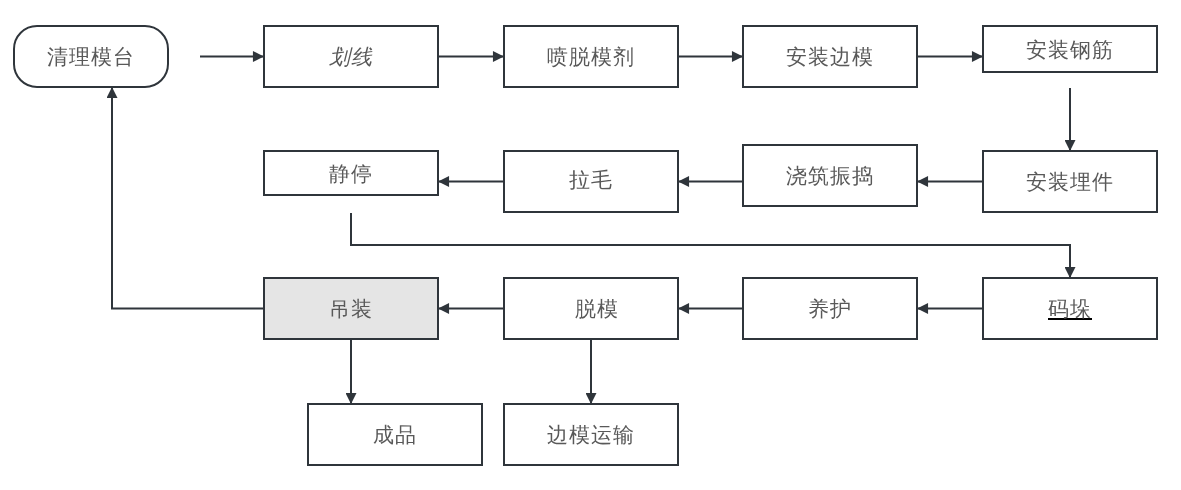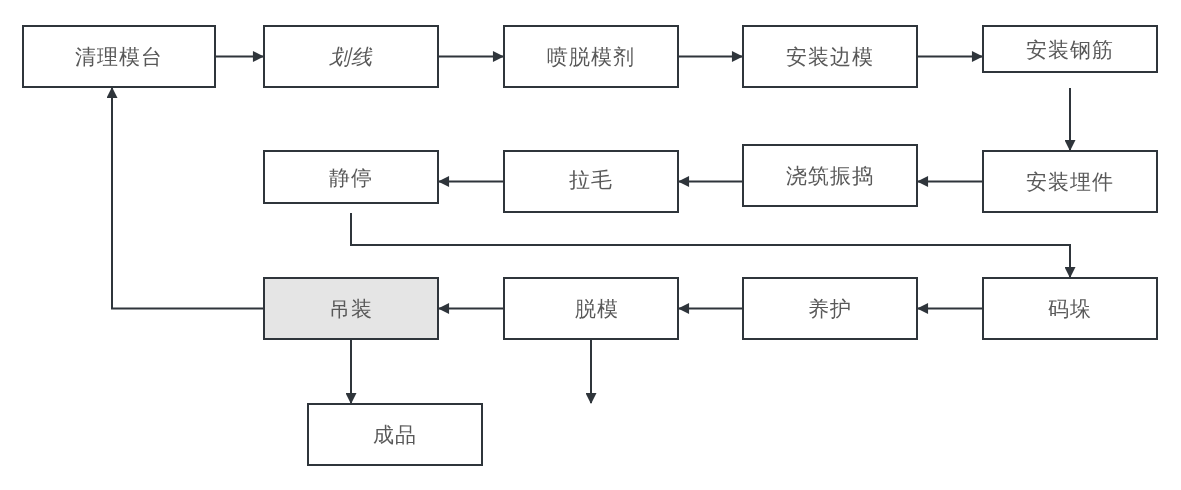--- a/index.html
+++ b/index.html
@@ -58,55 +58,58 @@
       <polyline points="742,181.5 679,181.5" fill="none" stroke="#2f353b" stroke-width="2" marker-end="url(#arrowhead)"></polyline>
       <polyline points="503,181.5 439,181.5" fill="none" stroke="#2f353b" stroke-width="2" marker-end="url(#arrowhead)"></polyline>
       <polyline points="351,213 351,245 1070,245 1070,277" fill="none" stroke="#2f353b" stroke-width="2" marker-end="url(#arrowhead)"></polyline>
       <polyline points="982,308.5 918,308.5" fill="none" stroke="#2f353b" stroke-width="2" marker-end="url(#arrowhead)"></polyline>
       <polyline points="742,308.5 679,308.5" fill="none" stroke="#2f353b" stroke-width="2" marker-end="url(#arrowhead)"></polyline>
       <polyline points="503,308.5 439,308.5" fill="none" stroke="#2f353b" stroke-width="2" marker-end="url(#arrowhead)"></polyline>
       <polyline points="263,308.5 112,308.5 112,88" fill="none" stroke="#2f353b" stroke-width="2" marker-end="url(#arrowhead)"></polyline>
       <polyline points="351,340 351,403" fill="none" stroke="#2f353b" stroke-width="2" marker-end="url(#arrowhead)"></polyline>
       <polyline points="591,340 591,403" fill="none" stroke="#2f353b" stroke-width="2" marker-end="url(#arrowhead)"></polyline>
     </svg>
-    <div class="node" style="left: 22px; top: 25px; width: 194px; height: 63px; border-color: rgb(47, 53, 59); background: rgb(255, 255, 255);">
+    <div class="node" style="left: 13px; top: 25px; width: 156px; height: 63px; border-color: rgb(47, 53, 59); background: rgb(255, 255, 255); border-radius: 24px;">
       <span class="label" style="color: rgb(89, 89, 89);">清理模台</span>
     </div>
     <div class="node" style="left: 263px; top: 25px; width: 176px; height: 63px; border-color: rgb(47, 53, 59); background: rgb(255, 255, 255);">
       <span class="label" style="color: rgb(89, 89, 89); font-style: italic;">划线</span>
     </div>
     <div class="node" style="left: 503px; top: 25px; width: 176px; height: 63px; border-color: rgb(47, 53, 59); background: rgb(255, 255, 255);">
       <span class="label" style="color: rgb(89, 89, 89);">喷脱模剂</span>
     </div>
     <div class="node" style="left: 742px; top: 25px; width: 176px; height: 63px; border-color: rgb(47, 53, 59); background: rgb(255, 255, 255);">
       <span class="label" style="color: rgb(89, 89, 89);">安装边模</span>
     </div>
     <div class="node" style="left: 982px; top: 25px; width: 176px; height: 48px; border-color: rgb(47, 53, 59); background: rgb(255, 255, 255);">
       <span class="label" style="color: rgb(89, 89, 89);">安装钢筋</span>
     </div>
-    <div class="node" style="left: 263px; top: 150px; width: 176px; height: 54px; border-color: rgb(47, 53, 59); background: rgb(255, 255, 255);">
+    <div class="node" style="left: 263px; top: 150px; width: 176px; height: 46px; border-color: rgb(47, 53, 59); background: rgb(255, 255, 255);">
       <span class="label" style="color: rgb(89, 89, 89);">静停</span>
     </div>
     <div class="node" style="left: 503px; top: 150px; width: 176px; height: 63px; border-color: rgb(47, 53, 59); background: rgb(255, 255, 255); font-family: Liberation Mono, monospace;">
       <span class="label" style="color: rgb(89, 89, 89);">拉毛</span>
     </div>
     <div class="node" style="left: 742px; top: 144px; width: 176px; height: 63px; border-color: rgb(47, 53, 59); background: rgb(255, 255, 255);">
       <span class="label" style="color: rgb(89, 89, 89);">浇筑振捣</span>
     </div>
     <div class="node" style="left: 982px; top: 150px; width: 176px; height: 63px; border-color: rgb(47, 53, 59); background: rgb(255, 255, 255);">
       <span class="label" style="color: rgb(89, 89, 89);">安装埋件</span>
     </div>
     <div class="node" style="left: 263px; top: 277px; width: 176px; height: 63px; border-color: rgb(47, 53, 59); background: #e5e5e5;">
       <span class="label" style="color: rgb(89, 89, 89);">吊装</span>
     </div>
     <div class="node" style="left: 503px; top: 277px; width: 176px; height: 63px; border-color: rgb(47, 53, 59); background: rgb(255, 255, 255); padding-left: 12px;">
       <span class="label" style="color: rgb(89, 89, 89);">脱模</span>
     </div>
     <div class="node" style="left: 742px; top: 277px; width: 176px; height: 63px; border-color: rgb(47, 53, 59); background: rgb(255, 255, 255);">
       <span class="label" style="color: rgb(89, 89, 89);">养护</span>
     </div>
-    <div class="node" style="left: 982px; top: 277px; width: 176px; height: 63px; border-color: rgb(47, 53, 59); background: rgb(255, 255, 255);">
+    <div class="node" style="left: 982px; top: 277px; width: 176px; height: 63px; border-color: rgb(47, 53, 59); background: rgb(255, 255, 255); text-decoration: underline;">
       <span class="label" style="color: rgb(89, 89, 89);">码垛</span>
     </div>
     <div class="node" style="left: 263px; top: 403px; width: 176px; height: 63px; border-color: rgb(47, 53, 59); background: rgb(255, 255, 255); margin-left: 44px;">
       <span class="label" style="color: rgb(89, 89, 89);">成品</span>
     </div>
+    <div class="node" style="left: 503px; top: 403px; width: 176px; height: 63px; border-color: rgb(47, 53, 59); background: rgb(255, 255, 255);">
+      <span class="label" style="color: rgb(89, 89, 89);">边模运输</span>
+    </div>
   </div>
 
 </body></html>

